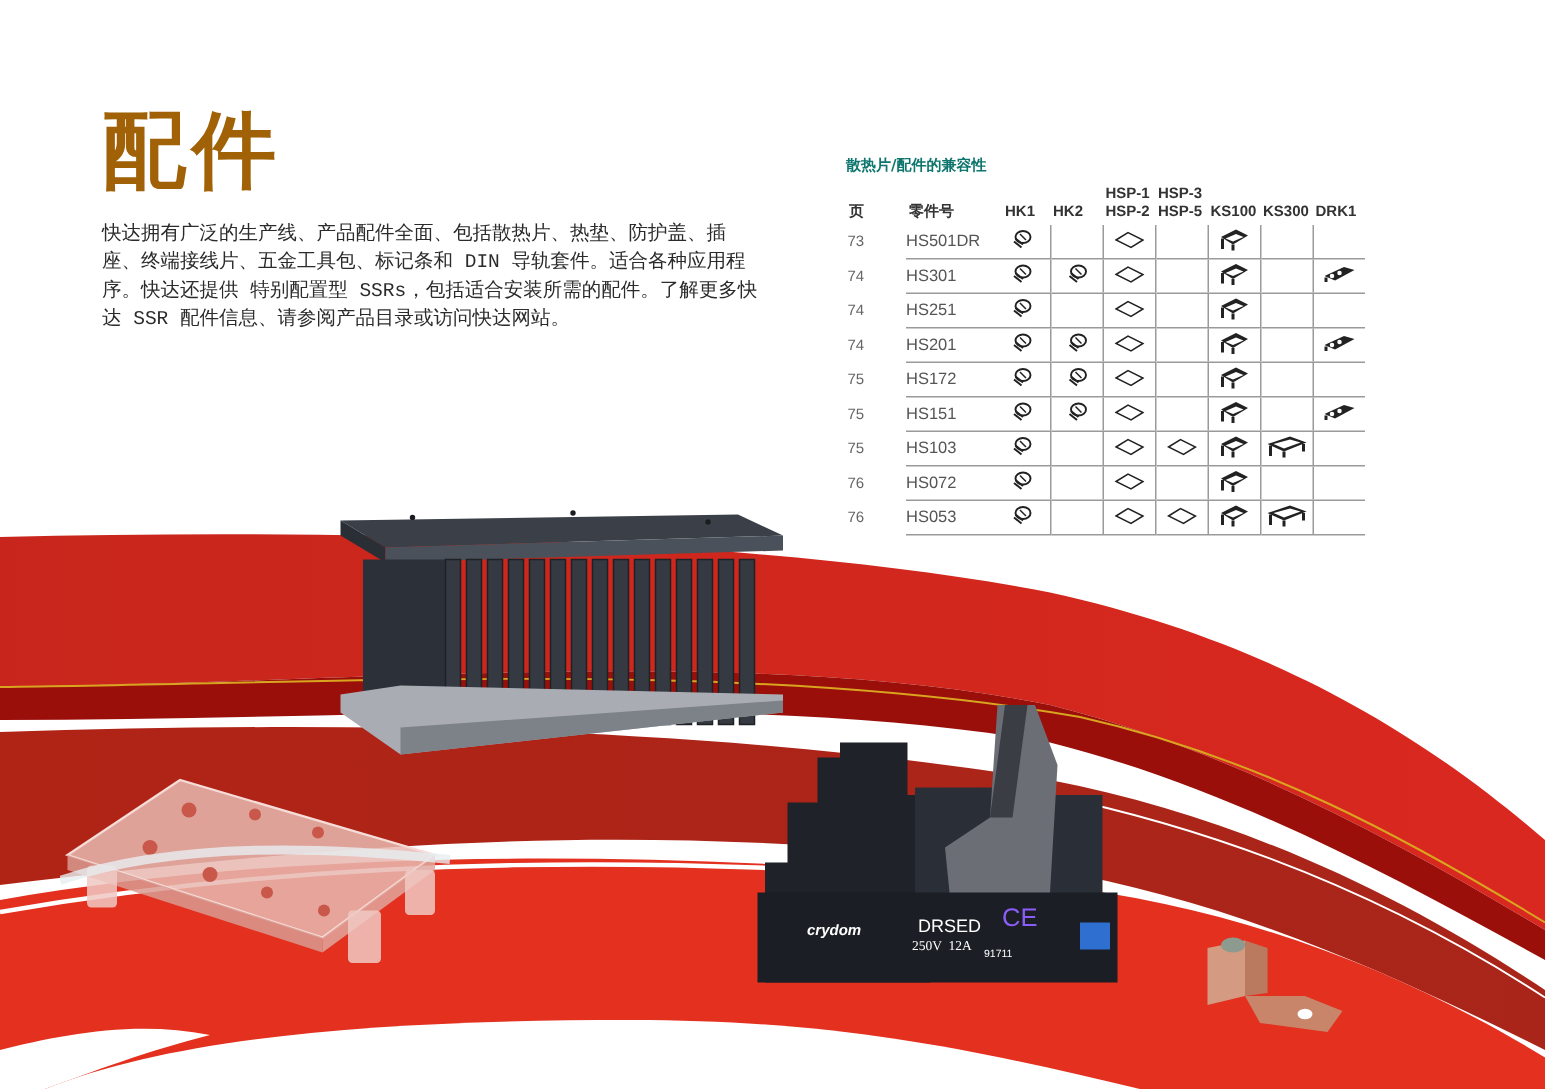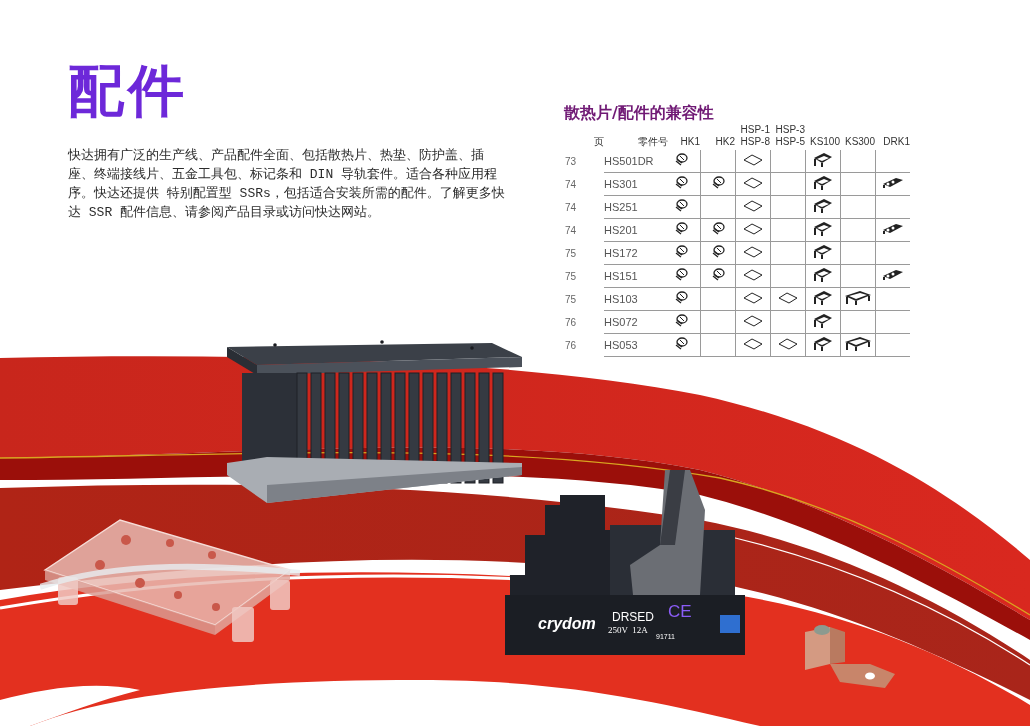--- a/index.html
+++ b/index.html
@@ -1,22 +1,22 @@
 <!DOCTYPE html>
 <html><head>
 <meta charset="utf-8">
 <style>
   html, body { margin:0; padding:0; }
   body { width:1030px; height:726px; position:relative; overflow:hidden; background:#ffffff; font-family:"DejaVu Sans", sans-serif; }
   #bg { position:absolute; left:0; top:0; width:1030px; height:726px; }
-  .title { position:absolute; left:68px; top:56px; font-size:56px; font-weight:bold; color:#6d28d9; letter-spacing:4px; line-height:70px; font-family:"DejaVu Sans", sans-serif; }
+  .title { position:absolute; left:68px; top:66px; font-size:56px; font-weight:bold; color:#a16207; letter-spacing:4px; line-height:70px; font-family:"DejaVu Sans", sans-serif; }
   .intro { position:absolute; left:68px; top:146px; width:440px; font-size:13px; line-height:19px; color:#2b2b2b; font-family:Liberation Mono, monospace; }
-  .table-title { position:absolute; left:564px; top:103px; font-size:16px; font-weight:bold; color:#701a75; font-family:"DejaVu Sans", sans-serif; }
+  .table-title { position:absolute; left:564px; top:103px; font-size:10px; font-weight:bold; color:#0f766e; font-family:"DejaVu Sans", sans-serif; }
   table.compat { position:absolute; left:564px; top:124px; border-collapse:collapse; font-family:"Liberation Sans Narrow","Liberation Sans", sans-serif; }
-  table.compat th { font-size:10px; font-weight:normal; color:#333; text-align:right; vertical-align:bottom; padding:0 0 2px 2px; line-height:12px; }
+  table.compat th { font-size:10px; font-weight:bold; color:#333; text-align:left; vertical-align:bottom; padding:0 0 2px 2px; line-height:12px; }
   table.compat td { height:22px; padding:0; font-size:11px; color:#555; border-bottom:1px solid #9a9a9a; }
   table.compat td.page { width:38px; color:#666; font-size:10px; padding-left:1px; border-bottom:none;margin-left:48px; }
   table.compat td.part { width:62px; color:#555; font-size:11px; }
   table.compat td.ic { width:33px; border-left:1px solid #9a9a9a; text-align:center; }
   table.compat td.ic:first-of-type { border-left:none; }
   table.compat td.c-hk1 { border-left:none; width:30px; }
   table.compat td.c-hk1 .icon { margin-left:-6px; }
   th.h-page { width:38px; } th.h-part { width:62px; } th.h-hk1{width:30px;} th.h-hk{width:33px;}
   .icon { display:inline-block; vertical-align:middle; }
   .prod { position:absolute; }
@@ -56,21 +56,21 @@
 <div class="intro">快达拥有广泛的生产线、产品配件全面、包括散热片、热垫、防护盖、插座、终端接线片、五金工具包、标记条和 DIN 导轨套件。适合各种应用程序。快达还提供  特别配置型 SSRs，包括适合安装所需的配件。了解更多快达 SSR 配件信息、请参阅产品目录或访问快达网站。</div>
 
 <div class="table-title">散热片/配件的兼容性</div>
 <table class="compat">
   <thead>
     <tr>
       <th class="h-page">页</th>
       <th class="h-part">零件号</th>
       <th class="h-hk1">HK1</th>
       <th class="h-hk">HK2</th>
-      <th class="h-hk"><span>HSP-1</span><br><span>HSP-8</span></th>
+      <th class="h-hk"><span>HSP-1</span><br><span>HSP-2</span></th>
       <th class="h-hk"><span>HSP-3</span><br><span>HSP-5</span></th>
       <th class="h-hk">KS100</th>
       <th class="h-hk">KS300</th>
       <th class="h-hk">DRK1</th>
     </tr>
   </thead>
   <tbody id="compat-body">
       <tr>
         <td class="page">73</td>
         <td class="part">HS501DR</td>
@@ -356,21 +356,21 @@
 
 <div class="prod" style="left:500px;top:465px;width:245px;height:200px;">
   <svg width="245" height="200" viewBox="0 0 245 200" style="position:absolute;left:0;top:0">
     <polygon points="60,30 105,30 105,65 120,65 120,190 10,190 10,110 25,110 25,70 45,70 45,40 60,40" fill="#1f2229"></polygon>
     <polygon points="110,60 200,60 200,65 235,65 235,170 120,185 110,185" fill="#2a2e36"></polygon>
     <path d="M165 5 L190 5 L205 45 L200 130 L180 150 L135 150 L130 100 L160 80 Z" fill="#6b6e74"></path>
     <path d="M170 5 L185 5 L175 80 L160 80 Z" fill="#3a3d44"></path>
     <rect x="5" y="130" width="245" height="60" fill="#1b1e24"></rect>
     <rect x="220" y="150" width="20" height="18" fill="#2f6fd0"></rect>
   </svg>
-  <div style="position:absolute;left:38px;top:150px;color:#fff;font-style:italic;font-weight:bold;font-size:16px;font-family:'Liberation Sans',sans-serif;">crydom</div>
+  <div style="position:absolute;left:38px;top:150px;color:#fff;font-style:italic;font-weight:bold;font-size:10px;font-family:'Liberation Sans',sans-serif;">crydom</div>
   <div style="position:absolute;left:112px;top:145px;color:#fff;font-size:12px;font-family:'Liberation Sans',sans-serif;">DRSED</div>
   <div style="position:absolute;left:108px;top:160px;color:#fff;font-size:9px;font-family:Liberation Serif, serif;white-space:pre;">250V  12A</div>
   <div style="position:absolute;left:156px;top:168px;color:#fff;font-size:7px;font-family:'Liberation Sans',sans-serif;">91711</div>
   <div style="position:absolute;left:168px;top:137px;color:#8b5cf6;font-size:17px;font-family:'Liberation Sans',sans-serif;">CE</div>
 </div>
 
 <svg class="prod" style="left:800px;top:622px" width="95" height="72" viewBox="0 0 95 72">
   <polygon points="5,10 30,5 30,42 5,48" fill="#d49a82"></polygon>
   <polygon points="30,5 45,10 45,40 30,42" fill="#b97a60"></polygon>
   <ellipse cx="22" cy="8" rx="8" ry="5" fill="#8c9a8f"></ellipse>

